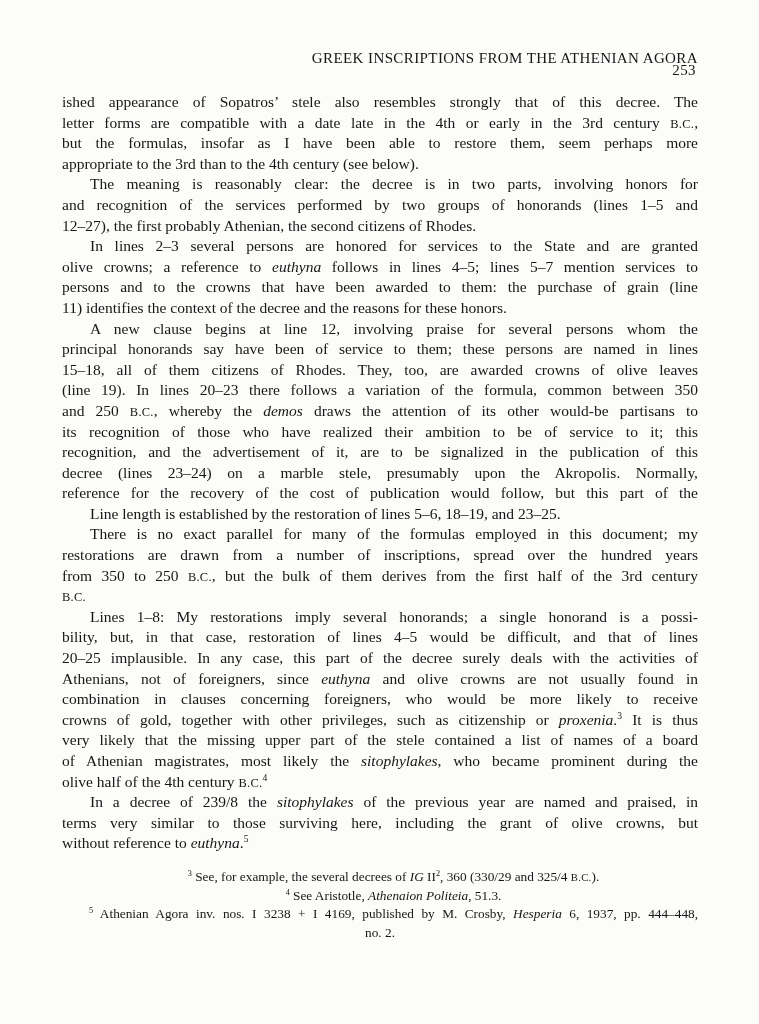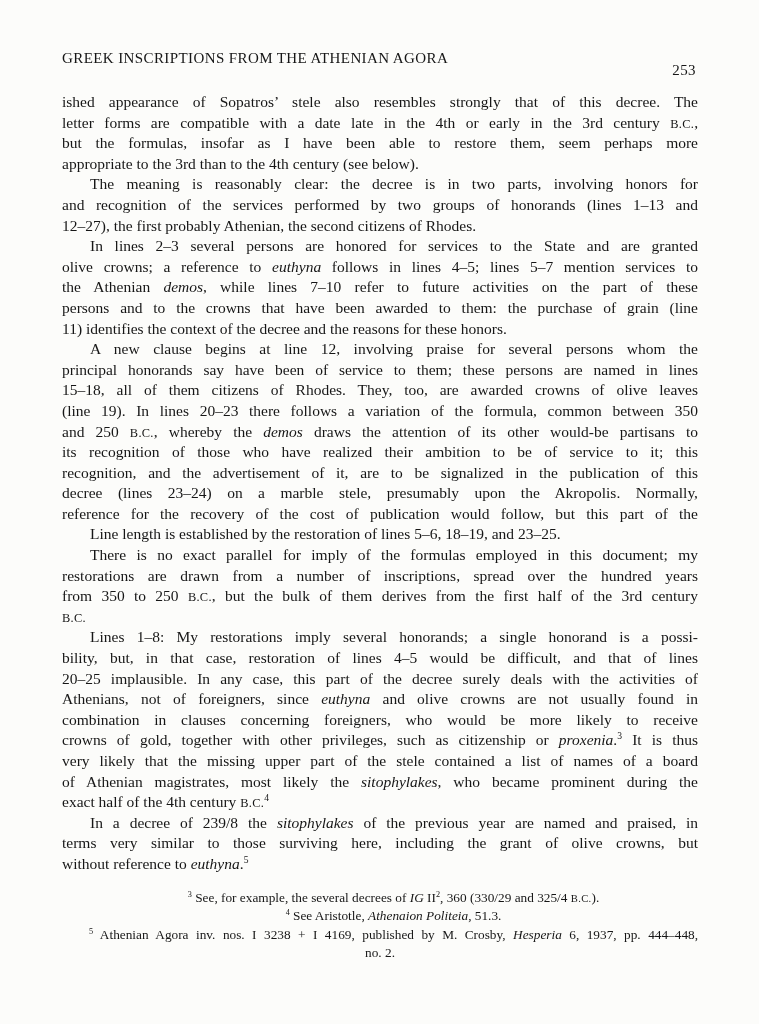--- a/index.html
+++ b/index.html
@@ -18,21 +18,21 @@
   }
   .content{
     position:absolute;
     left:62px;
     top:50px;
     width:636px;
   }
   .running-header{
     position:relative;
     height:18px;
-    text-align:left;
+    text-align:right;
     font-size:15px;
     letter-spacing:0.4px;
     white-space:nowrap;
   }
   .page-number{
     position:absolute;
     right:2px;
     top:0;
     margin-top:12px;
   }
@@ -80,60 +80,59 @@
     </div>
     <div class="article-body" id="article-body">
         <div>
           <div class="line just"><span>ished appearance of Sopatros’ stele also resembles strongly that of this decree. The</span></div>
           <div class="line just"><span>letter forms are compatible with a date late in the 4th or early in the 3rd century </span><span class="sc">B.C.</span><span>,</span></div>
           <div class="line just"><span>but the formulas, insofar as I have been able to restore them, seem perhaps more</span></div>
           <div class="line"><span>appropriate to the 3rd than to the 4th century (see below).</span></div>
         </div>
         <div>
           <div class="line just ind"><span>The meaning is reasonably clear: the decree is in two parts, involving honors for</span></div>
-          <div class="line just"><span>and recognition of the services performed by two groups of honorands (lines 1–13 and</span></div>
+          <div class="line just"><span>and recognition of the services performed by two groups of honorands (lines 1–5 and</span></div>
           <div class="line"><span>12–27), the first probably Athenian, the second citizens of Rhodes.</span></div>
         </div>
         <div>
           <div class="line just ind"><span>In lines 2–3 several persons are honored for services to the State and are granted</span></div>
           <div class="line just"><span>olive crowns; a reference to </span><span class="it">euthyna</span><span> follows in lines 4–5; lines 5–7 mention services to</span></div>
-          <div class="line just"><span>the Athenian </span><span class="it">demos</span><span>, while lines 7–10 refer to future activities on the part of these</span></div>
           <div class="line just"><span>persons and to the crowns that have been awarded to them: the purchase of grain (line</span></div>
           <div class="line"><span>11) identifies the context of the decree and the reasons for these honors.</span></div>
         </div>
         <div>
           <div class="line just ind"><span>A new clause begins at line 12, involving praise for several persons whom the</span></div>
           <div class="line just"><span>principal honorands say have been of service to them; these persons are named in lines</span></div>
           <div class="line just"><span>15–18, all of them citizens of Rhodes. They, too, are awarded crowns of olive leaves</span></div>
           <div class="line just"><span>(line 19). In lines 20–23 there follows a variation of the formula, common between 350</span></div>
           <div class="line just"><span>and 250 </span><span class="sc">B.C.</span><span>, whereby the </span><span class="it">demos</span><span> draws the attention of its other would-be partisans to</span></div>
           <div class="line just"><span>its recognition of those who have realized their ambition to be of service to it; this</span></div>
           <div class="line just"><span>recognition, and the advertisement of it, are to be signalized in the publication of this</span></div>
           <div class="line just"><span>decree (lines 23–24) on a marble stele, presumably upon the Akropolis. Normally,</span></div>
           <div class="line just"><span>reference for the recovery of the cost of publication would follow, but this part of the</span></div>
         </div>
         <div>
           <div class="line ind"><span>Line length is established by the restoration of lines 5–6, 18–19, and 23–25.</span></div>
         </div>
         <div>
-          <div class="line just ind"><span>There is no exact parallel for imply of the formulas employed in this document; my</span></div>
+          <div class="line just ind"><span>There is no exact parallel for many of the formulas employed in this document; my</span></div>
           <div class="line just"><span>restorations are drawn from a number of inscriptions, spread over the hundred years</span></div>
           <div class="line just"><span>from 350 to 250 </span><span class="sc">B.C.</span><span>, but the bulk of them derives from the first half of the 3rd century</span></div>
           <div class="line"><span class="sc">B.C.</span></div>
         </div>
         <div>
           <div class="line just ind"><span>Lines 1–8: My restorations imply several honorands; a single honorand is a possi-</span></div>
           <div class="line just"><span>bility, but, in that case, restoration of lines 4–5 would be difficult, and that of lines</span></div>
           <div class="line just"><span>20–25 implausible. In any case, this part of the decree surely deals with the activities of</span></div>
           <div class="line just"><span>Athenians, not of foreigners, since </span><span class="it">euthyna</span><span> and olive crowns are not usually found in</span></div>
           <div class="line just"><span>combination in clauses concerning foreigners, who would be more likely to receive</span></div>
           <div class="line just"><span>crowns of gold, together with other privileges, such as citizenship or </span><span class="it">proxenia</span><span>.</span><span class="sup">3</span><span> It is thus</span></div>
           <div class="line just"><span>very likely that the missing upper part of the stele contained a list of names of a board</span></div>
           <div class="line just"><span>of Athenian magistrates, most likely the </span><span class="it">sitophylakes</span><span>, who became prominent during the</span></div>
-          <div class="line"><span>exact half of the 4th century </span><span class="sc">B.C.</span><span class="sup">4</span></div>
+          <div class="line"><span>olive half of the 4th century </span><span class="sc">B.C.</span><span class="sup">4</span></div>
         </div>
         <div>
           <div class="line just ind"><span>In a decree of 239/8 the </span><span class="it">sitophylakes</span><span> of the previous year are named and praised, in</span></div>
           <div class="line just"><span>terms very similar to those surviving here, including the grant of olive crowns, but</span></div>
           <div class="line"><span>without reference to </span><span class="it">euthyna</span><span>.</span><span class="sup">5</span></div>
         </div>
       </div>
     <div class="footnotes" id="footnotes">
         <div class="line ind"><span class="sup">3</span><span> See, for example, the several decrees of </span><span class="it">IG</span><span> II</span><span class="sup">2</span><span>, 360 (330/29 and 325/4 </span><span class="sc">B.C.</span><span>).</span></div>
         <div class="line ind"><span class="sup">4</span><span> See Aristotle, </span><span class="it">Athenaion Politeia</span><span>, 51.3.</span></div>

